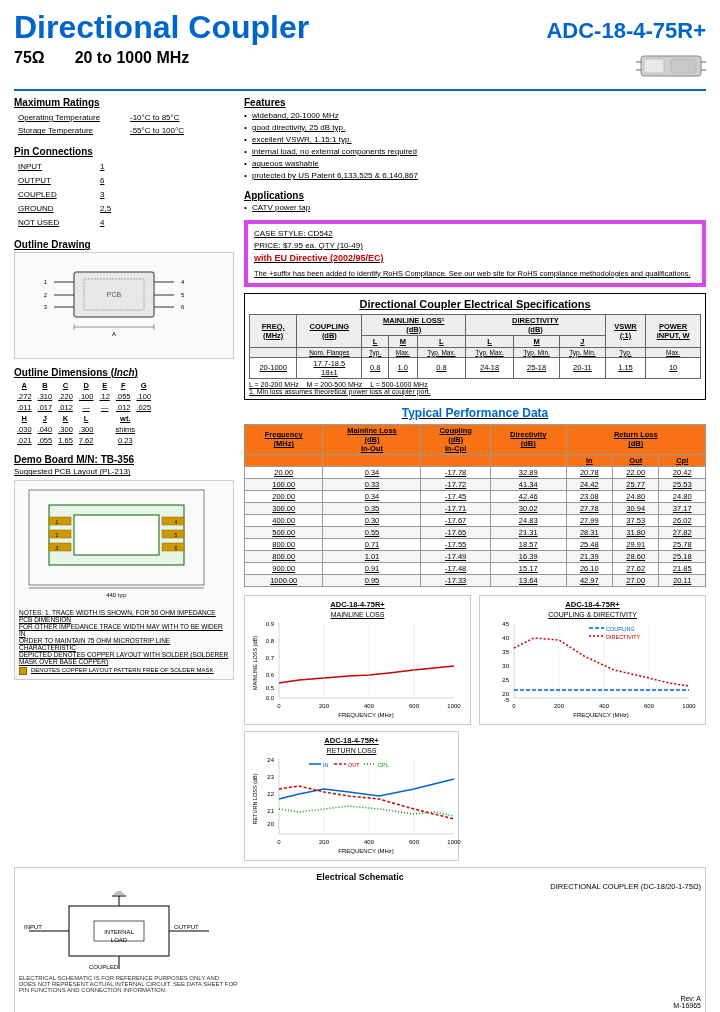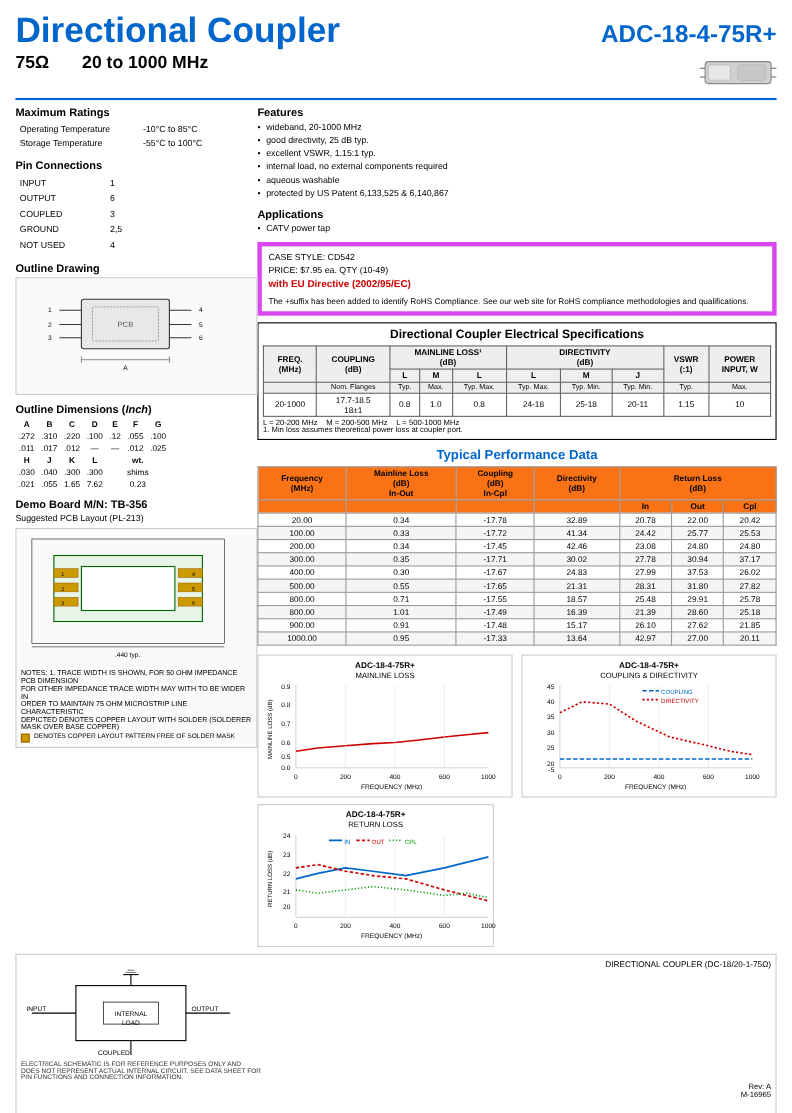--- a/index.html
+++ b/index.html
@@ -53,21 +53,23 @@
       color: #000;
       margin-top: 4px;
       display: flex;
       align-items: center;
       gap: 30px;
     }
 
     
     .two-col {
       display: flex;
+      gap: 10px;
       margin-top: 6px;
+      text-decoration: underline;
     }
     .left-col { width: 220px; flex-shrink: 0; }
     .right-col { flex: 1; }
 
     
     .section-title {
       font-weight: bold;
       font-size: 10px;
       margin-bottom: 2px;
       color: #000;
@@ -728,20 +730,21 @@
             <text x="129" y="13" font-size="5.5" fill="#009900">CPL</text>
           </svg>
         </div>
       </div>
 
     </div>
   </div>
 
   <div style="display:flex; gap:8px; margin-top:6px;">
     <div style="flex:1; border:1px solid #ccc; padding:4px;">
+      <div style="text-align:center; font-weight:bold; font-size:9px;">Electrical Schematic</div>
       <div style="text-align:right; font-size:7.5px;">DIRECTIONAL COUPLER (DC-18/20-1-75Ω)</div>
       <svg width="200" height="80" viewBox="0 0 200 80">
 
         <rect x="50" y="15" width="100" height="50" fill="none" stroke="#000" stroke-width="1"></rect>
 
         <rect x="75" y="30" width="50" height="20" fill="none" stroke="#333" stroke-width="0.8"></rect>
         <text x="100" y="43" font-size="6" text-anchor="middle">INTERNAL</text>
         <text x="100" y="51" font-size="6" text-anchor="middle">LOAD</text>
 
         <line x1="10" y1="40" x2="50" y2="40" stroke="#000" stroke-width="1"></line>

